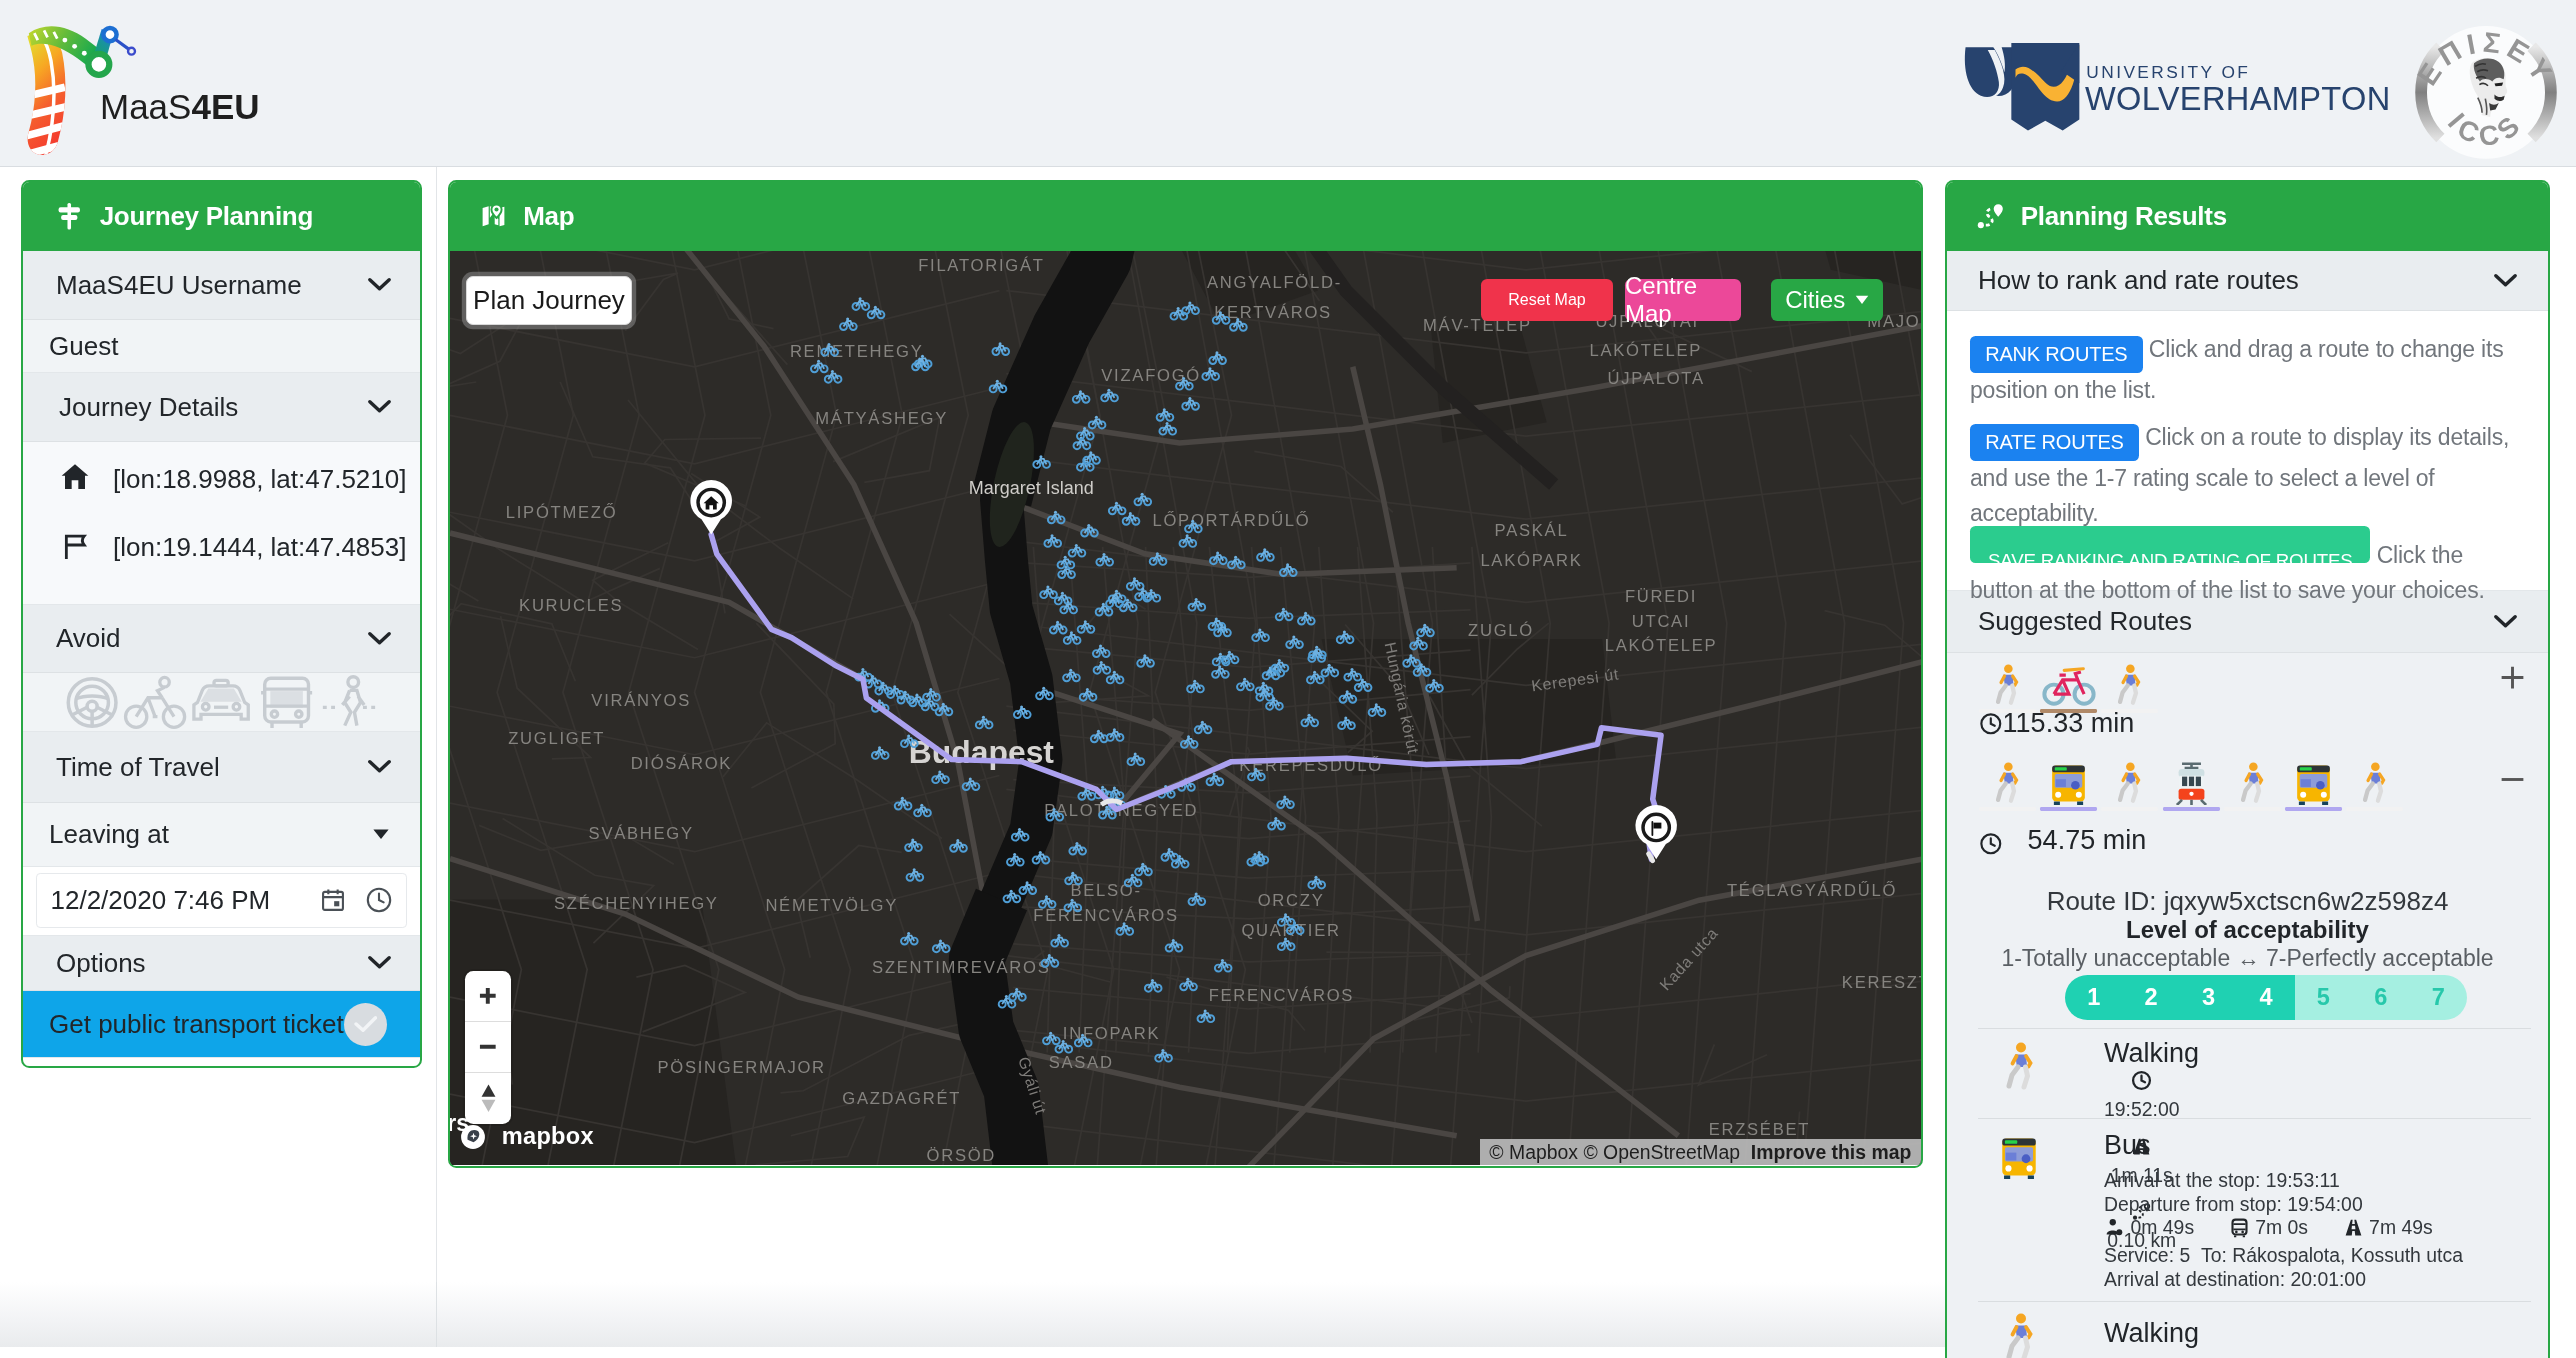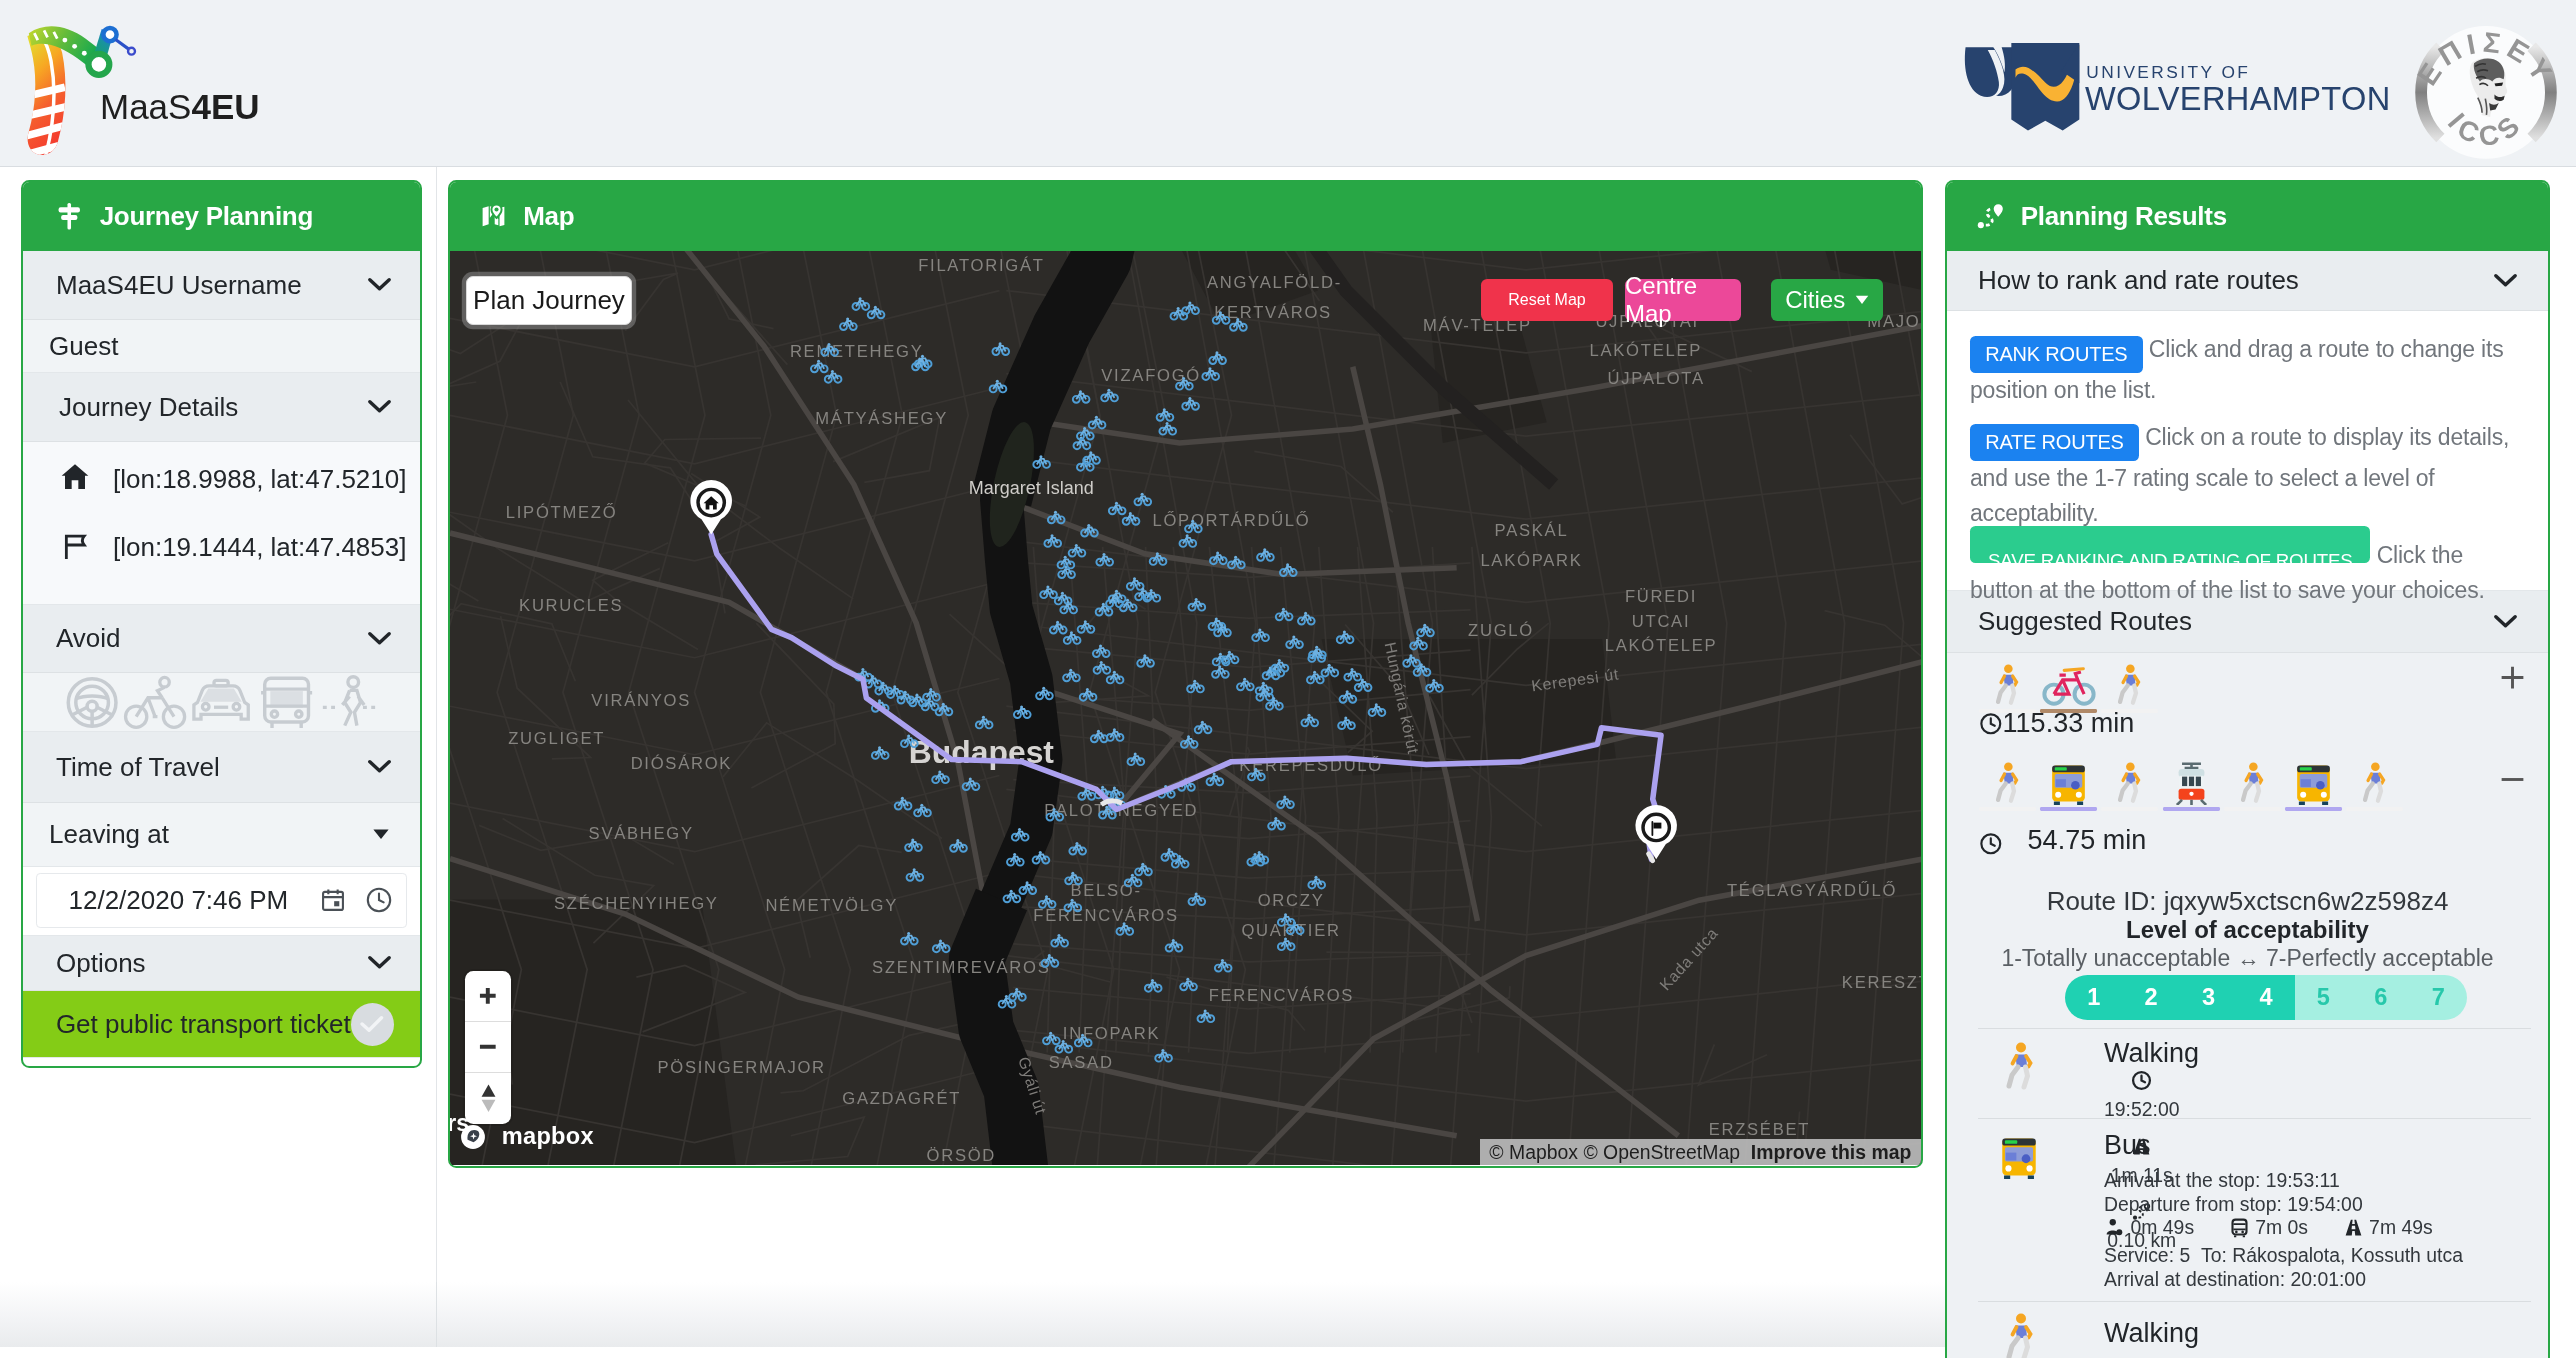--- a/index.html
+++ b/index.html
@@ -174,41 +174,41 @@
       </svg>
     </div>
   <div class="sub" style="height:64px;padding:0 30.5px 0 26px;justify-content:space-between;">
       <span>Leaving at</span>
     <svg width="18" height="12.5" viewBox="0 0 26 18">
         <path d="M2 2 L13 16 L24 2 Z" fill="#212529"></path>
       </svg>
   </div>
   <div style="background:#fff;height:69px;border-bottom:0.7px solid #e3e7ea;position:relative;">
     <div class="abs" style="left:12.5px;top:5.5px;width:371px;height:55px;border:1.4px solid #e6e9ec;border-radius:4.2px;background:#fff;display:flex;align-items:center;">
-      <span style="font-size:26px;color:#22262a;padding-left:32px;flex:1;">12/2/2020 7:46 PM</span>
+      <span style="font-size:26px;color:#22262a;padding-left:14px;flex:1;">12/2/2020 7:46 PM</span>
       <span style="padding-right:12.5px;display:flex;gap:18px;">
           <svg width="28" height="28" viewBox="0 0 24 24" fill="none" stroke="#4a5056" stroke-width="1.8">
             <rect x="3.5" y="5" width="17" height="15.5" rx="1.5"></rect>
             <path d="M3.5 9.5 L20.5 9.5 M8 3 L8 7 M16 3 L16 7"></path>
             <rect x="13" y="13" width="4.4" height="4.4" fill="#4a5056" stroke="none"></rect>
           </svg>
           <svg width="28" height="28" viewBox="0 0 24 24" style="vertical-align:-2.8px">
             <circle cx="12" cy="12" r="9.6" fill="none" stroke="#4a5056" stroke-width="1.8"></circle>
             <path d="M12 6.5 L12 12 L16 14" fill="none" stroke="#4a5056" stroke-width="1.8" stroke-linecap="round"></path>
           </svg>
         </span>
     </div>
   </div>
   <div class="acc" style="height:55px;padding:0 28px 0 33px;">
       <span>Options</span>
       <svg width="25" height="15.2" viewBox="0 0 36 22">
         <path d="M4 4 L18 17 L32 4" stroke="#212529" stroke-width="5" fill="none" stroke-linecap="round" stroke-linejoin="round"></path>
       </svg>
     </div>
-  <div class="sub" style="height:67px;padding:0 19.4px 0 26px;justify-content:center;background:#84cc16;">
+  <div class="sub" style="height:67px;padding:0 19.4px 0 26px;justify-content:flex-start;background:#0ea5e9;">
     <span>Get public transport ticket</span>
     <span style="width:43px;height:43px;border-radius:50%;background:#d8dce0;display:flex;align-items:center;justify-content:center;">
       <svg width="23.6" height="18" viewBox="0 0 34 26">
           <path d="M3 13 L13 22 L31 4" stroke="#f2f4f6" stroke-width="5" fill="none" stroke-linecap="round" stroke-linejoin="round"></path>
         </svg>
     </span>
   </div>
 </div>
 
 <div class="card" style="left:448px;top:180px;width:1475px;height:988px;">

